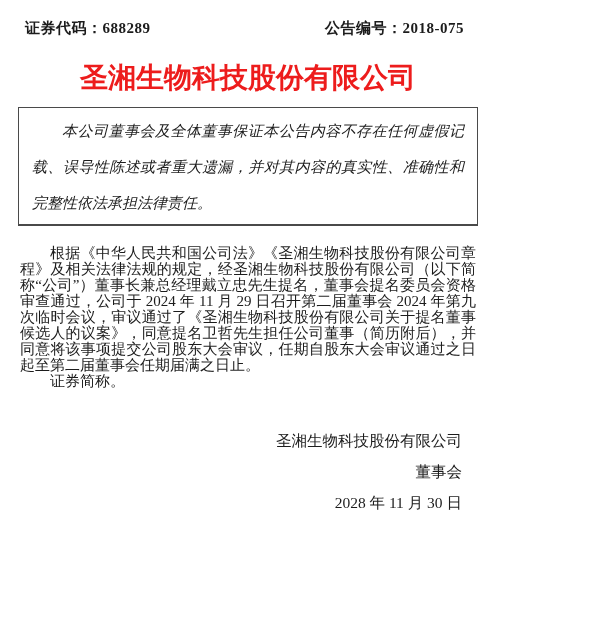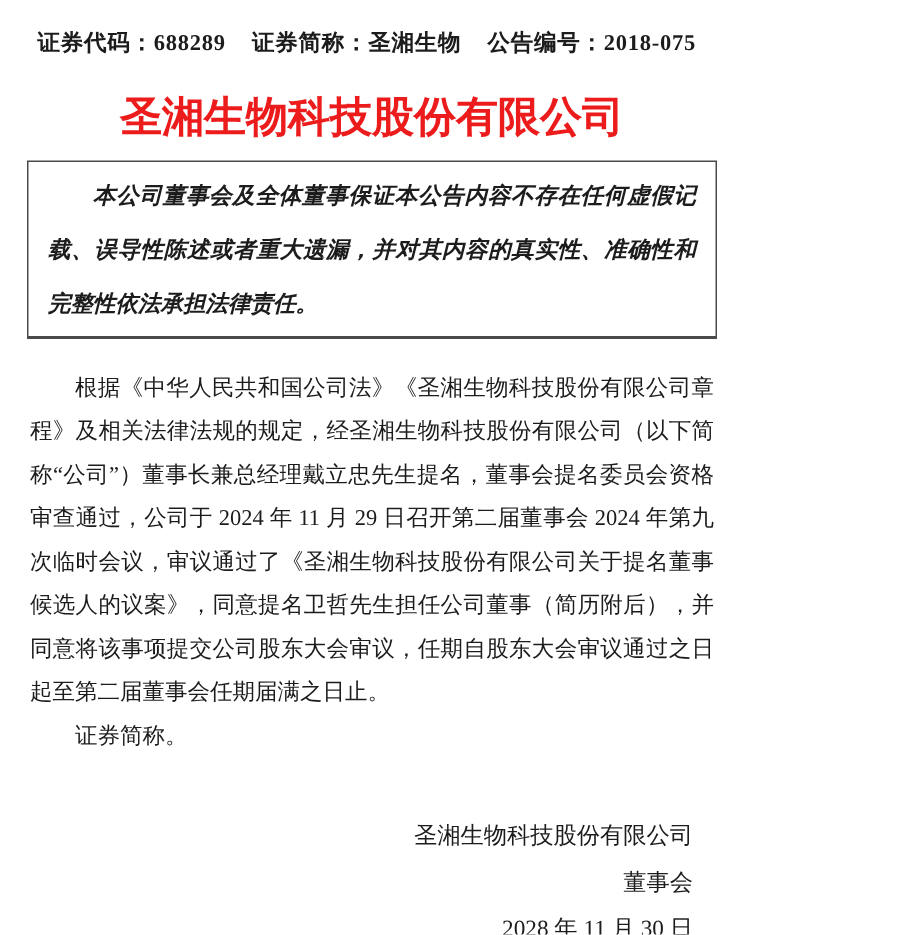--- a/index.html
+++ b/index.html
@@ -39,30 +39,29 @@
   }
   .disclaimer-box {
     margin: 10px 18px 0 18px;
     border: 1px solid #4a4a4a;
     border-bottom-width: 2px;
     padding: 5px 13px 3px 13px;
     font-style: italic;
     font-size: 15px;
     line-height: 36px;
     text-align: justify;
-    font-weight: bold;
   }
   .disclaimer-box p {
     margin: 0;
     text-indent: 2em;
   }
   .body-text {
     margin: 19px 20px 0 20px;
     font-size: 15px;
-    line-height: 29px;
+    line-height: 16px;
     text-align: justify;
   }
   .body-text p {
     margin: 0;
     text-indent: 2em;
   }
   .closing {
     margin-top: 27px;
   }
   .signature {
@@ -72,21 +71,20 @@
     line-height: 31px;
   }
 </style>
 </head>
 <body>
 
 <div class="page">
 
   <div class="header-row">
     <span>证券代码：688289</span>
-    <span>证券简称：圣湘生物</span>
     <span>公告编号：2018-075</span>
   </div>
 
   <h1 class="doc-title">
     <div>圣湘生物科技股份有限公司</div>
   </h1>
 
   <div class="disclaimer-box">
     <p>本公司董事会及全体董事保证本公告内容不存在任何虚假记载、误导性陈述或者重大遗漏，并对其内容的真实性、准确性和完整性依法承担法律责任。</p>
   </div>

